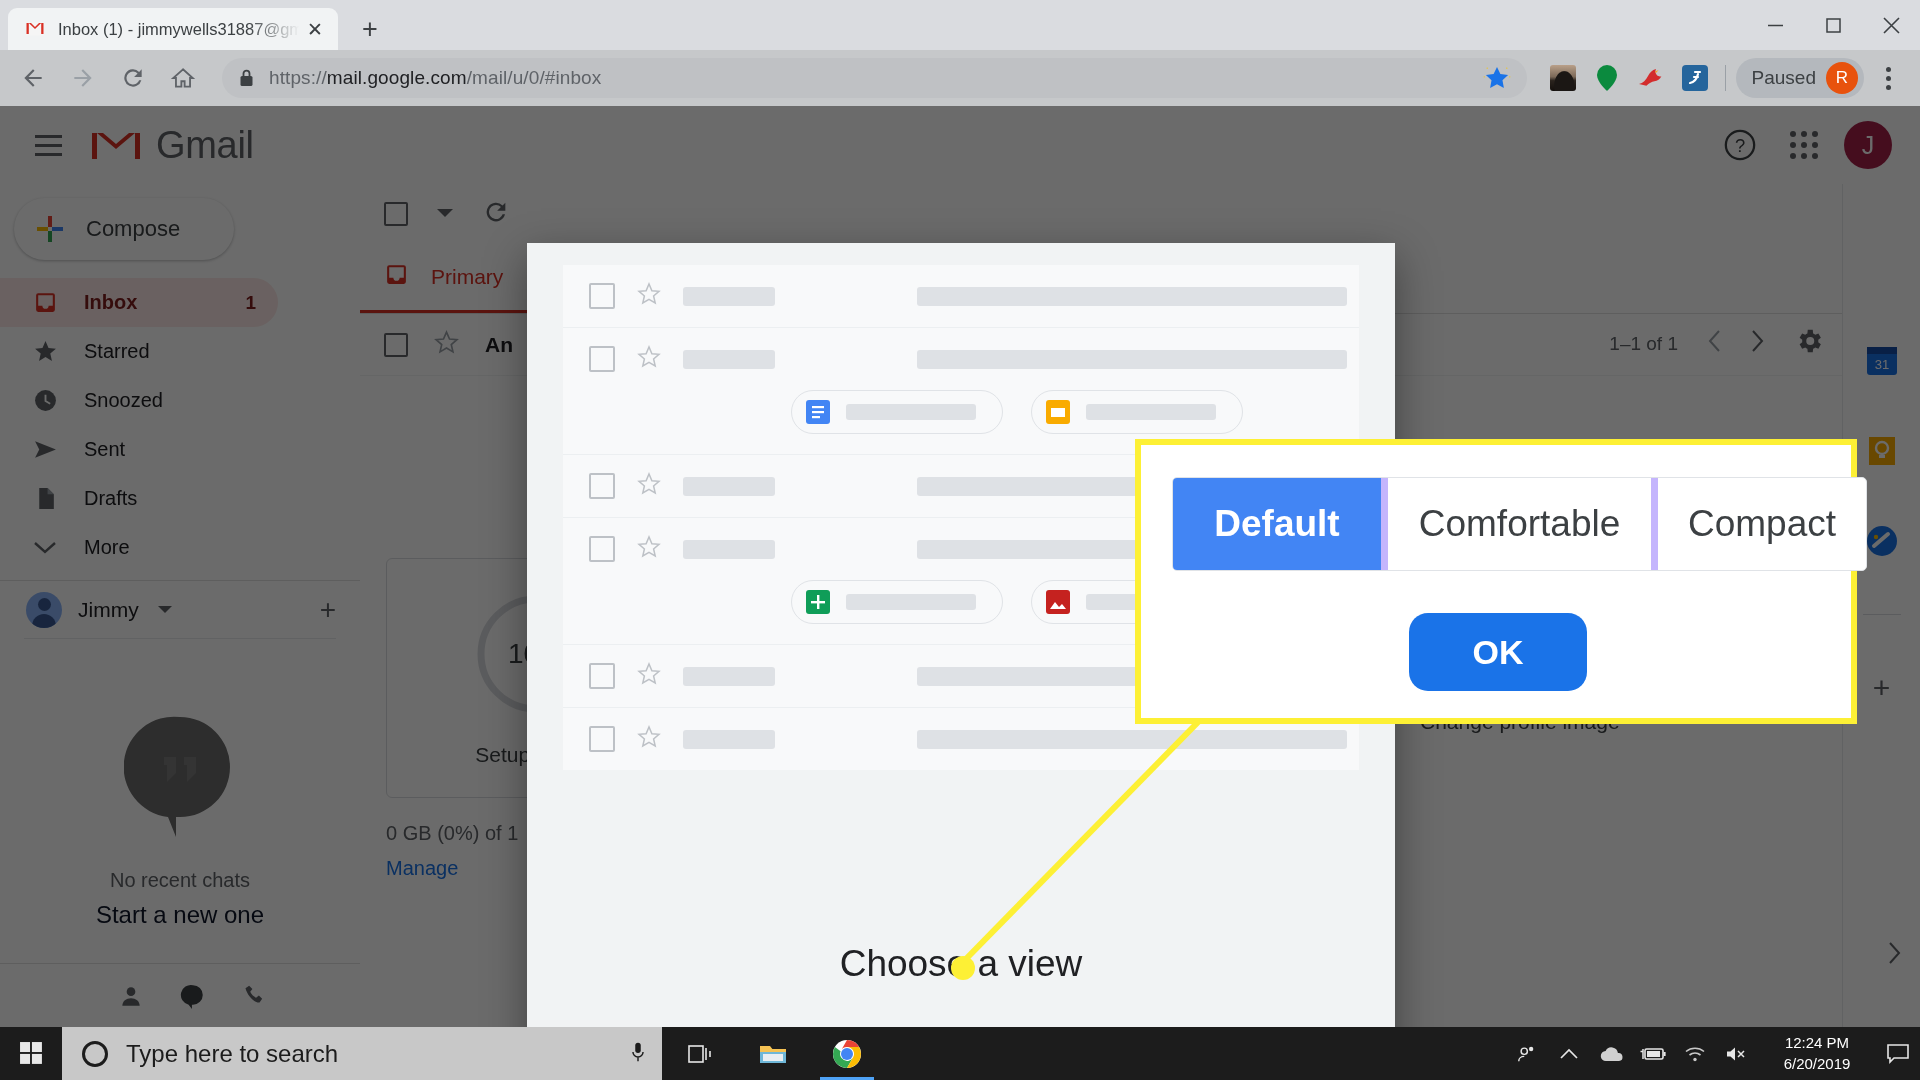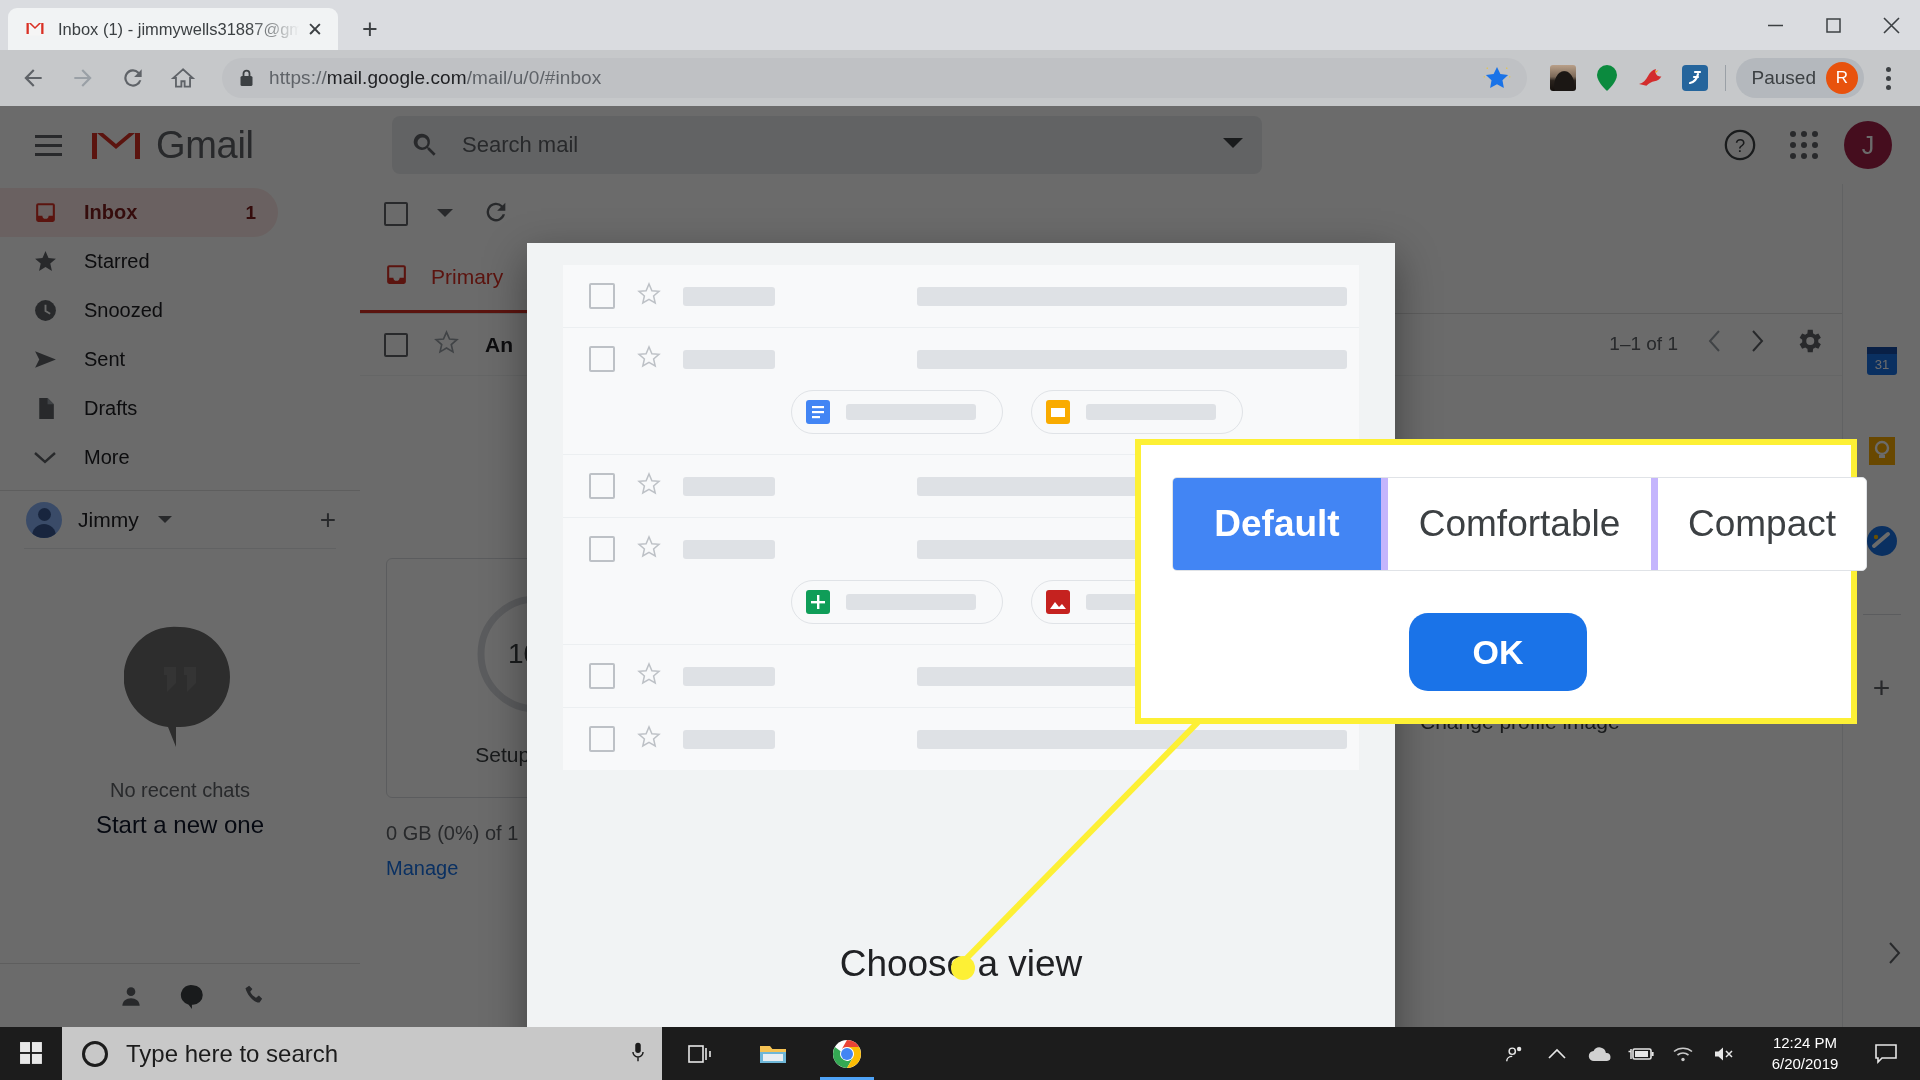--- a/index.html
+++ b/index.html
@@ -274,21 +274,21 @@
   .tb-search {
     width: 600px; height: 53px; background: #c8c8c8; display: flex; align-items: center;
     padding: 0 14px 0 20px; gap: 18px;
   }
   .cortana { width: 26px; height: 26px; border: 3.4px solid #1c1c1c; border-radius: 50%; flex: none; }
   .tb-search-ph { font-size: 24px; color: #1c1c1c; flex: 1; }
   .tb-btn { width: 74px; height: 53px; display:flex; align-items:center; justify-content:center; position: relative; }
   .tb-btn.active::after {
     content:""; position:absolute; bottom:0; left:10px; right:10px; height:3px; background:#4fa3f7;
   }
-  .tray { margin-left: auto; display: flex; align-items: center; gap: 0; padding-right: 12px; }
+  .tray { margin-left: auto; display: flex; align-items: center; gap: 0; padding-right: 0; }
   .tray-ico { width: 42px; height: 53px; display:flex; align-items:center; justify-content:center; color:#e6e6e6; }
   .clock {
     width: 118px; text-align: center; color: #fff; font-size: 15px; line-height: 1.35;
     display:flex; flex-direction:column; justify-content:center; height:53px;
   }
   .notif { width: 44px; height: 53px; display:flex; align-items:center; justify-content:center; color:#e6e6e6; }
 </style>
 </head>
 <body>
 
@@ -408,33 +408,20 @@
         <i></i>
       </div>
     <div class="gmail-logo">
       <svg width="52" height="38" viewBox="0 0 52 38">
         <path d="M2 6h48v28H2z" fill="#fff"></path>
         <path d="M2 7h5v26H2z" fill="#d93025"></path>
         <path d="M45 7h5v26h-5z" fill="#d93025"></path>
         <path d="M7 7l19 16L45 7h-6L26 18 13 7z" fill="#d93025"></path>
       </svg>
       <span class="gmail-word">Gmail</span>
-    </div>
-    <div class="searchbar">
-      <span class="mag">
-        <svg width="30" height="30" viewBox="0 0 24 24">
-            <path d="M15.5 14h-.8l-.3-.3a6.5 6.5 0 1 0-.7.7l.3.3v.8l5 5 1.5-1.5zM10 14a4 4 0 1 1 0-8 4 4 0 0 1 0 8z" fill="#5f6368"></path>
-          </svg>
-      </span>
-      <span class="ph">Search mail</span>
-      <span class="caret">
-        <svg width="22" height="14">
-            <path d="M1 2l10 10L21 2z" fill="#3c4043"></path>
-          </svg>
-      </span>
     </div>
     <div class="header-right">
       <span class="circ-btn">
         <svg width="34" height="34" viewBox="0 0 24 24">
             <circle cx="12" cy="12" r="10" fill="none" stroke="#3c4043" stroke-width="1.6"></circle>
             <text x="12" y="17" font-size="13" text-anchor="middle" fill="#3c4043" font-family="Liberation Sans">?</text>
           </svg>
       </span>
       <span class="apps-grid">
           <i></i>
@@ -445,20 +432,31 @@
           <i></i>
           <i></i>
           <i></i>
           <i></i>
         </span>
       <span class="acct-avatar">J</span>
     </div>
   </div>
 
   <div class="sidebar">
+    <div class="compose-btn">
+      <span class="plus-color">
+        <svg width="28" height="28" viewBox="0 0 28 28">
+          <rect x="12" y="1" width="4" height="11" fill="#ea4335"></rect>
+          <rect x="12" y="16" width="4" height="11" fill="#34a853"></rect>
+          <rect x="1" y="12" width="11" height="4" fill="#fbbc04"></rect>
+          <rect x="16" y="12" width="11" height="4" fill="#4285f4"></rect>
+        </svg>
+      </span>
+      <span class="compose-label">Compose</span>
+    </div>
 
     <div class="nav-list">
       <div class="nav-item active">
         <span class="ni-icon">
           <svg width="25" height="25" viewBox="0 0 24 24">
               <path d="M19 3H5a2 2 0 0 0-2 2v14a2 2 0 0 0 2 2h14a2 2 0 0 0 2-2V5a2 2 0 0 0-2-2zm0 12h-4a3 3 0 0 1-6 0H5V5h14z" fill="#d93025"></path>
             </svg>
         </span>
         <span>Inbox</span>
         <span class="count">1</span>

